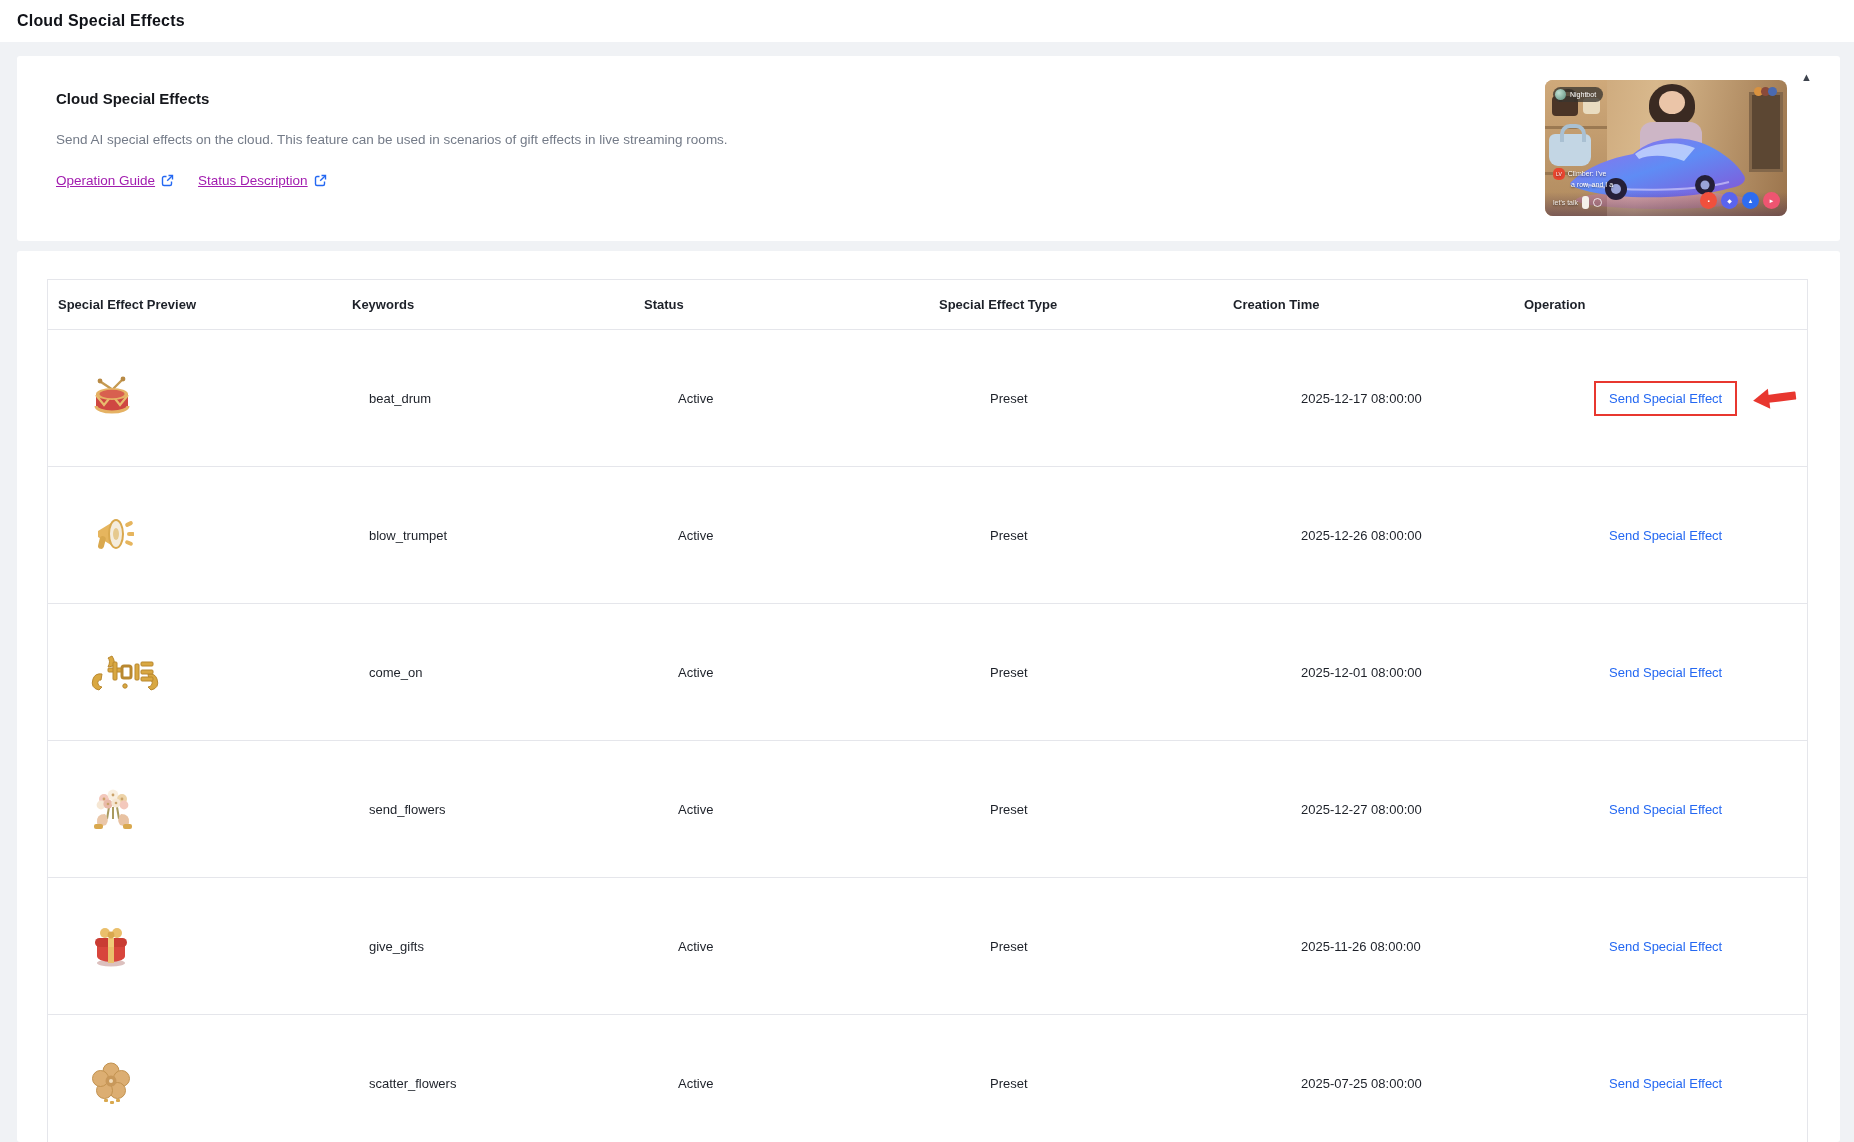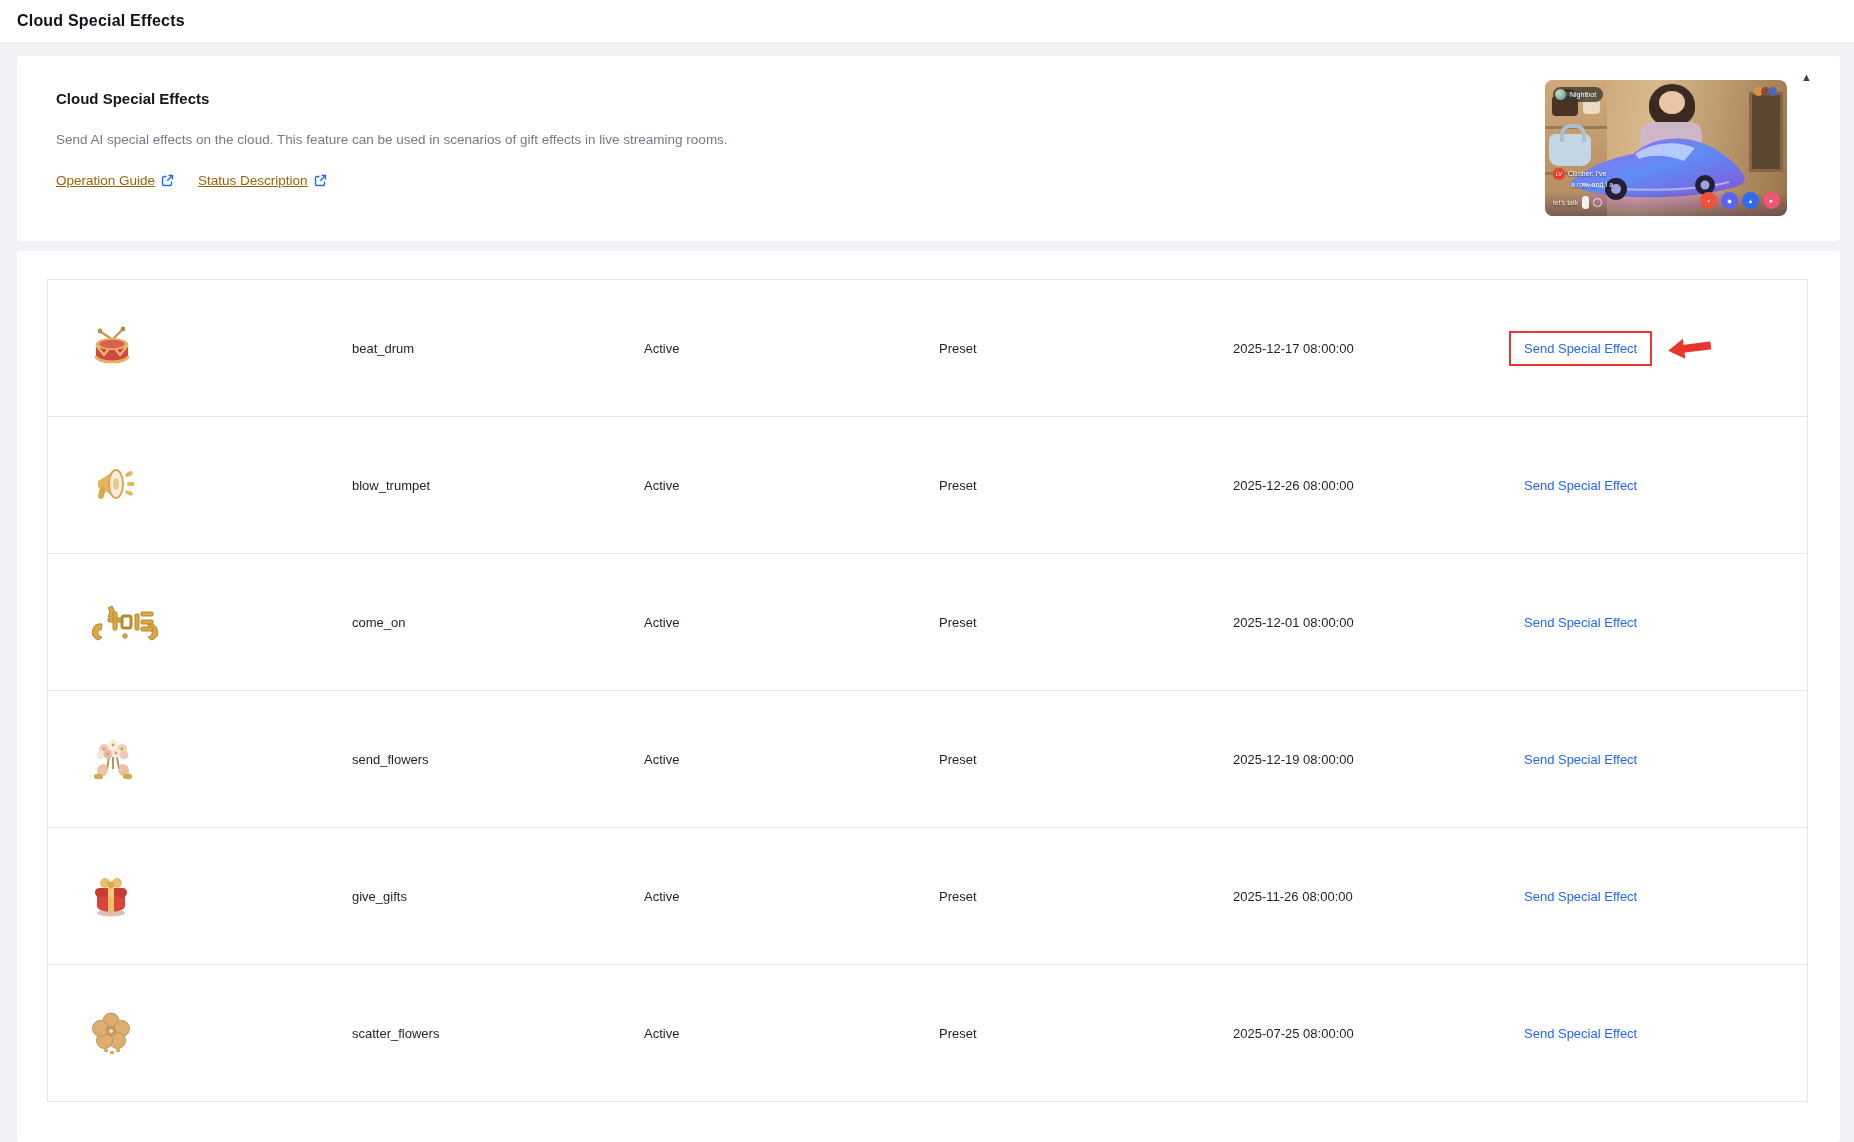--- a/index.html
+++ b/index.html
@@ -15,21 +15,21 @@
   .topbar h1 { margin:0; font-size:16px; font-weight:bold; color:#101218; letter-spacing:.2px; }
 
   .page { padding:14px 14px 0 17px; }
   .card { background:#fff; border-radius:3px; }
 
   
   .intro-card { position:relative; height:185px; }
   .intro-title { margin:0; padding:34px 0 0 39px; font-size:15px; font-weight:bold; color:#15171c; }
   .intro-desc { margin:25px 0 0 39px; font-size:13.5px; color:#747b88; }
   .intro-links { margin:26px 0 0 39px; display:flex; gap:24px; align-items:center; }
-  .doc-link { color:#a16207; font-size:13.5px; text-decoration:underline; display:inline-flex; align-items:center; gap:6px; cursor:pointer; }
+  .doc-link { color:#a21caf; font-size:13.5px; text-decoration:underline; display:inline-flex; align-items:center; gap:6px; cursor:pointer; }
   .ext-ico { width:13px; height:13px; display:inline-block; }
   .collapse-btn { position:absolute; top:16px; right:28px; font-size:11px; color:#3d434d; cursor:pointer; line-height:1; }
 
   
   .promo { position:absolute; left:1528px; top:24px; width:242px; height:136px; border-radius:8px; overflow:hidden;
            background:linear-gradient(100deg,#c49c6e 0%,#d8b88c 42%,#9b744c 100%); }
   .promo .shelf-left { position:absolute; left:0; top:0; width:62px; height:100%;
            background:linear-gradient(180deg,#cfa97a,#b08softeners); background:linear-gradient(180deg,#cfa97a,#b08a5e); }
   .promo .shelf-line { position:absolute; left:0; width:62px; height:3px; background:#8a6a46; opacity:.7; }
   .bag { position:absolute; border-radius:4px; }
@@ -62,21 +62,21 @@
   .action-circles .circ { width:17px; height:17px; border-radius:50%; display:flex; align-items:center; justify-content:center;
                           color:#fff; font-size:6px; }
   .circ.c-0 { background:#f0503c; } .circ.c-1 { background:#5a64ee; } .circ.c-2 { background:#2e6cf0; } .circ.c-3 { background:#ee5571; }
   .av-0 { background:#d9923f; } .av-1 { background:#8a4a3a; } .av-2 { background:#4a6ab0; }
 
   
   .table-card { margin-top:10px; height:891px; overflow:hidden; position:relative; }
   .tbl { position:absolute; left:30px; top:28px; width:1761px; border:1px solid #e5e6eb; border-bottom:none; background:#fff; }
   .thead { display:flex; height:50px; align-items:center; border-bottom:1px solid #e5e6eb; }
   .th { font-size:13px; font-weight:bold; color:#1d2129; padding-left:10px; }
-  .trow { display:flex; height:137px; align-items:center; border-bottom:1px solid #e5e6eb; }
+  .trow { display:flex; height:137px; align-items:center; border-bottom:1px solid #e5e6eb;gap:17px; }
   .td { font-size:13px; color:#1d2129; padding-left:10px; }
   .c1 { width:294px; } .c2 { width:292px; } .c3 { width:295px; } .c4 { width:294px; } .c5 { width:291px; } .c6 { flex:1; }
   .icon-holder { display:inline-block; margin-left:30px; line-height:0; }
   .action-link { color:#2468f2; font-size:13px; text-decoration:none; cursor:pointer; white-space:nowrap; }
   .action-box { display:inline-block; }
   .trow.highlight .action-box { border:2px solid #e8372f; padding:8px 13px; margin-left:-15px; background:#fff; }
   .annotation-arrow { display:none; margin-left:11px; vertical-align:middle; }
 </style>
 </head>
 <body>
@@ -165,20 +165,28 @@
           <span class="circ c-2">▲</span>
           <span class="circ c-3">►</span>
         </div>
     </div>
 
     <div class="collapse-btn">▲</div>
   </section>
 
   <section class="card table-card">
     <div class="tbl">
+      <div class="thead" id="thead">
+          <div class="th c1">Special Effect Preview</div>
+          <div class="th c2">Keywords</div>
+          <div class="th c3">Status</div>
+          <div class="th c4">Special Effect Type</div>
+          <div class="th c5">Creation Time</div>
+          <div class="th c6">Operation</div>
+        </div>
       <div id="tbody">
   <div class="trow highlight">
     <div class="td c1">
       <span class="icon-holder"><svg width="48" height="48" viewBox="0 0 48 48">
                   <g stroke="#c59a52" stroke-width="2.4" stroke-linecap="round">
                     <line x1="13" y1="9" x2="25" y2="17"></line>
                     <line x1="34" y1="7" x2="24" y2="17"></line>
                   </g>
                   <circle cx="12" cy="8" r="2.4" fill="#b88a45"></circle>
                   <circle cx="35" cy="6" r="2.4" fill="#b88a45"></circle>
@@ -284,21 +292,21 @@
                   </g>
                   <path d="M9 40 q-1-9 8-9 q5 6 1 11 q-8 3-9-2z" fill="#eac7a9"></path>
                   <path d="M41 40 q1-9-8-9 q-5 6-1 11 q8 3 9-2z" fill="#e8c2a2"></path>
                   <rect x="6" y="41" width="9" height="5" rx="2" fill="#d9a84e"></rect>
                   <rect x="35" y="41" width="9" height="5" rx="2" fill="#d9a84e"></rect>
                 </svg></span>
     </div>
     <div class="td c2">send_flowers</div>
     <div class="td c3">Active</div>
     <div class="td c4">Preset</div>
-    <div class="td c5">2025-12-19 08:00:00</div>
+    <div class="td c5">2025-12-27 08:00:00</div>
     <div class="td c6">
       <span class="action-box">
         <a class="action-link">Send Special Effect</a>
       </span>
       
     </div>
   </div>
 
   <div class="trow">
     <div class="td c1">

